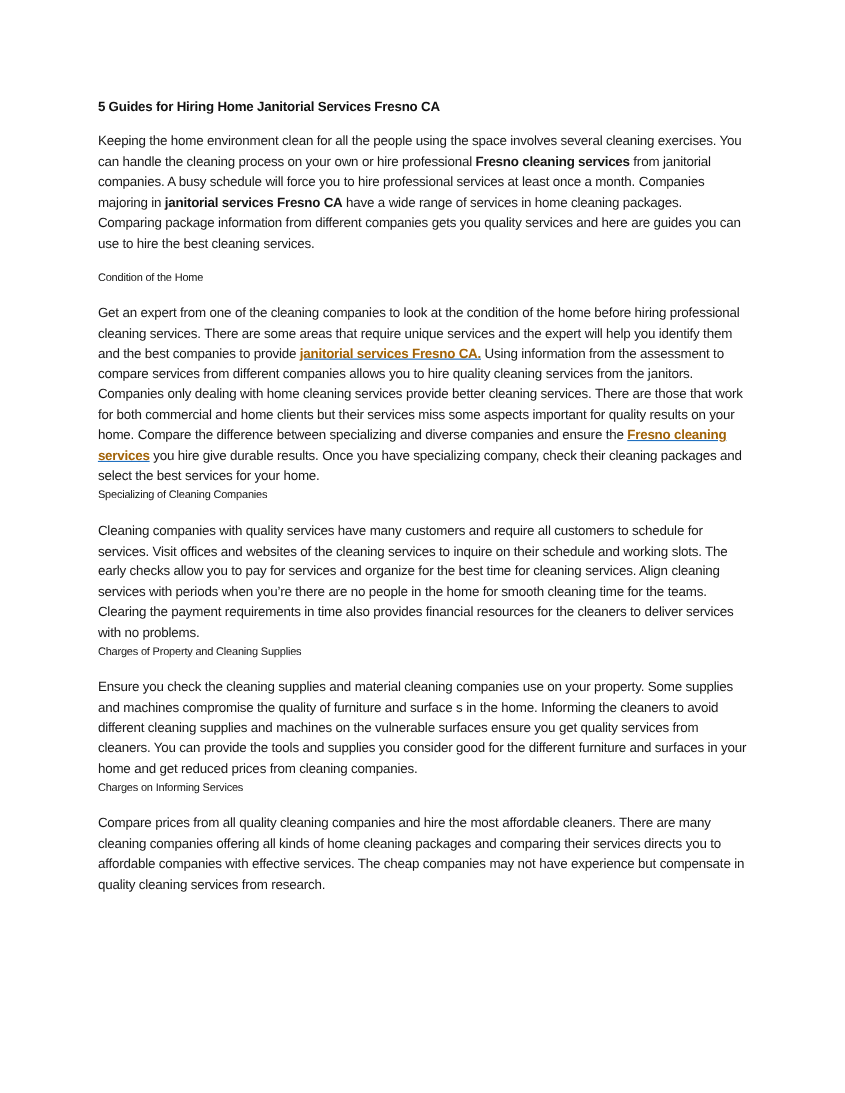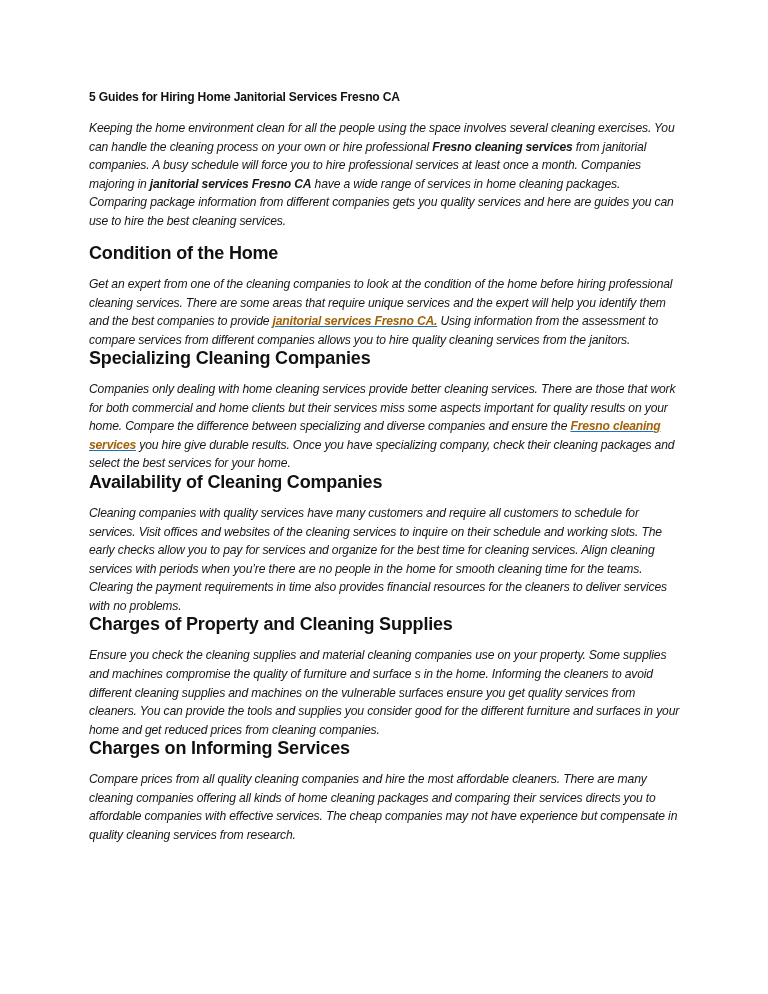--- a/index.html
+++ b/index.html
@@ -35,37 +35,36 @@
   .doc-title {
     font-size: 12.1px;
     font-weight: bold;
     line-height: 18.6px;
     letter-spacing: -0.18px;
     margin: 0 0 12.5px 0;
     color: #111111;
   }
 
   .section-heading {
-    font-size: 18px;
-    font-weight: bold;
+    font-size: 10px;
+    font-weight: normal;
     line-height: 18.6px;
     letter-spacing: -0.18px;
     margin: 0 0 12.5px 0;
     color: #111111;
   }
 
   .para {
     font-size: 12.15px;
     font-weight: normal;
     line-height: 18.55px;
     letter-spacing: -0.16px;
     margin: 0 0 13.5px 0;
     color: #161616;
     text-align: left;
-    font-style: italic;
   }
 
   .para:last-child {
     margin-bottom: 0;
   }
 
   .para b,
   .para .bold {
     font-weight: bold;
     letter-spacing: -0.2px;
@@ -95,26 +94,25 @@
     <h1 class="doc-title">5 Guides for Hiring Home Janitorial Services Fresno CA</h1>
 
     <p class="para"><span>Keeping the home environment clean for all the people using the space involves several cleaning exercises. You can handle the cleaning process on your own or hire professional </span><b class="bold">Fresno cleaning services</b><span> from janitorial companies. A busy schedule will force you to hire professional services at least once a month. Companies majoring in </span><b class="bold">janitorial services Fresno CA</b><span> have a wide range of services in home cleaning packages. Comparing package information from different companies gets you quality services and here are guides you can use to hire the best cleaning services.</span></p>
 
     <div class="block">
       <h2 class="section-heading">Condition of the Home</h2>
       <p class="para"><span>Get an expert from one of the cleaning companies to look at the condition of the home before hiring professional cleaning services. There are some areas that require unique services and the expert will help you identify them and the best companies to provide </span><a class="doclink">janitorial services Fresno CA.</a><span> Using information from the assessment to compare services from different companies allows you to hire quality cleaning services from the janitors.</span></p>
     </div>
 
     <div class="block">
-      <h2 class="section-heading">Specializing Cleaning Companies</h2>
       <p class="para"><span>Companies only dealing with home cleaning services provide better cleaning services. There are those that work for both commercial and home clients but their services miss some aspects important for quality results on your home. Compare the difference between specializing and diverse companies and ensure the </span><a class="doclink">Fresno cleaning services</a><span> you hire give durable results. Once you have specializing company, check their cleaning packages and select the best services for your home.</span></p>
     </div>
 
     <div class="block">
-      <h2 class="section-heading">Availability of Cleaning Companies</h2>
+      <h2 class="section-heading">Specializing of Cleaning Companies</h2>
       <p class="para"><span>Cleaning companies with quality services have many customers and require all customers to schedule for services. Visit offices and websites of the cleaning services to inquire on their schedule and working slots. The early checks allow you to pay for services and organize for the best time for cleaning services. Align cleaning services with periods when you’re there are no people in the home for smooth cleaning time for the teams. Clearing the payment requirements in time also provides financial resources for the cleaners to deliver services with no problems.</span></p>
     </div>
 
     <div class="block">
       <h2 class="section-heading">Charges of Property and Cleaning Supplies</h2>
       <p class="para"><span>Ensure you check the cleaning supplies and material cleaning companies use on your property. Some supplies and machines compromise the quality of furniture and surface s in the home. Informing the cleaners to avoid different cleaning supplies and machines on the vulnerable surfaces ensure you get quality services from cleaners. You can provide the tools and supplies you consider good for the different furniture and surfaces in your home and get reduced prices from cleaning companies.</span></p>
     </div>
 
     <div class="block">
       <h2 class="section-heading">Charges on Informing Services</h2>

